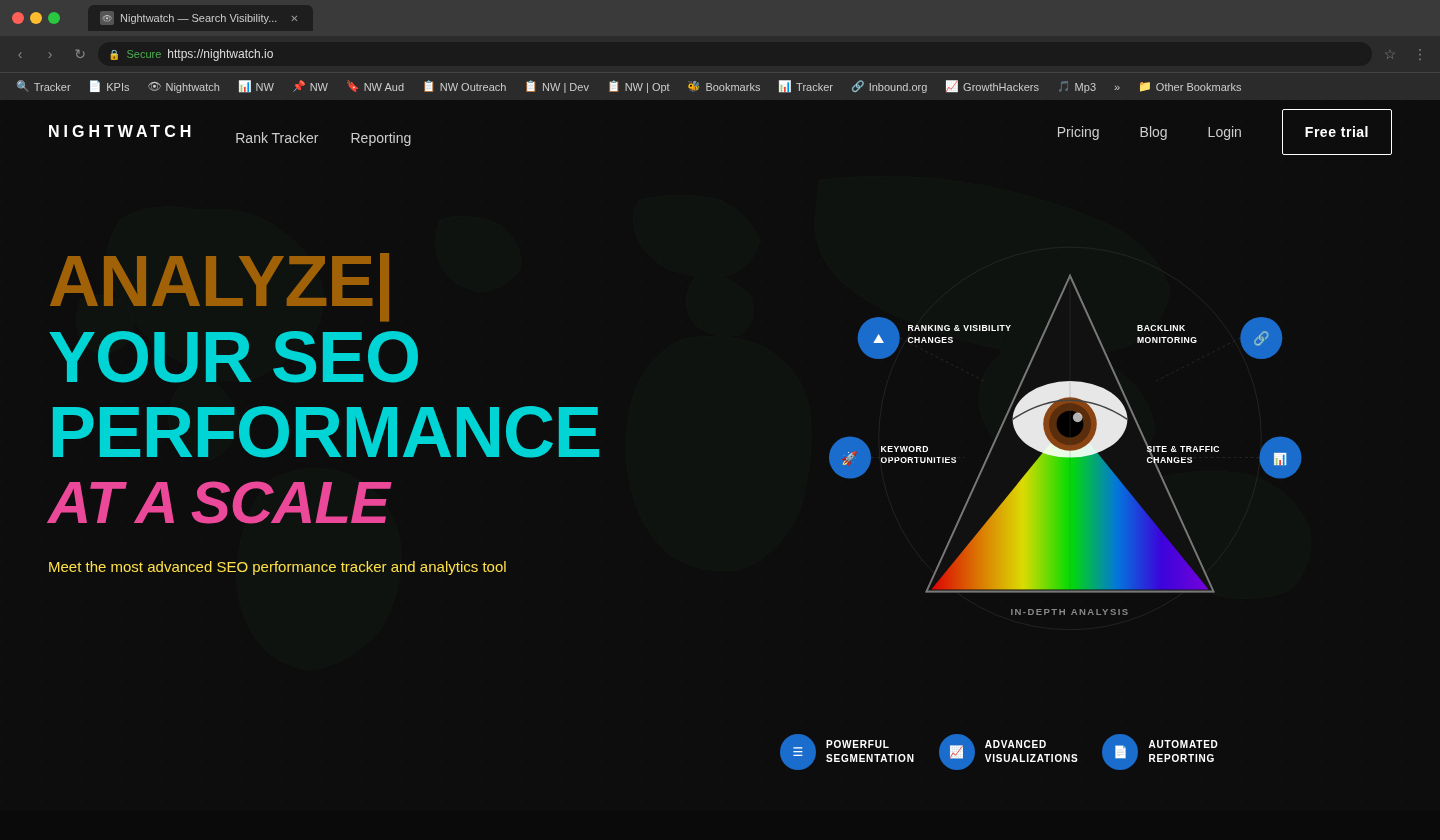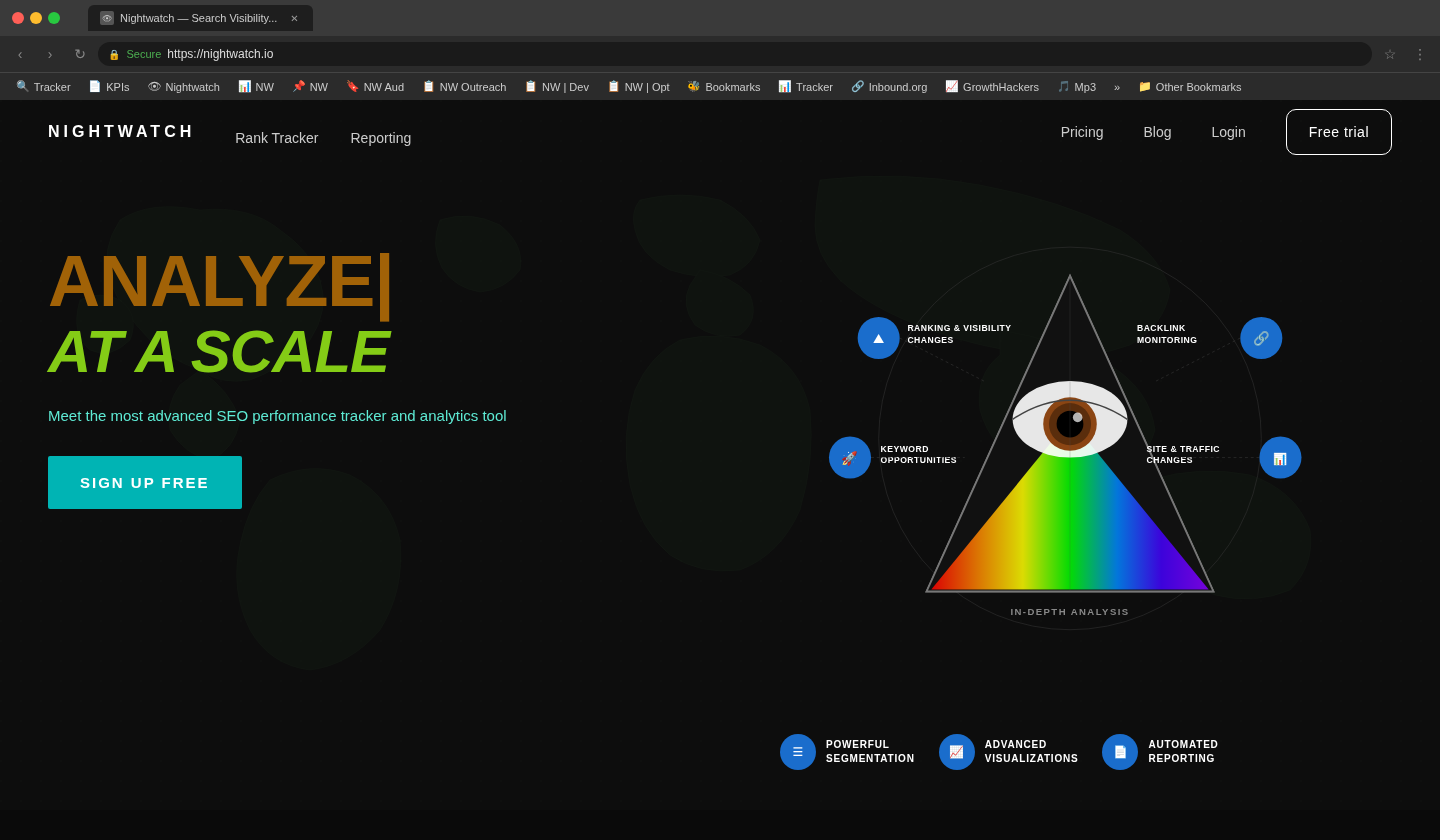--- a/index.html
+++ b/index.html
@@ -210,26 +210,26 @@
     }
 
     .nav-right .nav-link {
       font-size: 14px;
       color: #ccc;
     }
 
     .free-trial-btn {
       padding: 14px 22px;
       border: 1.5px solid #fff;
-      border-radius: 10px;
+      border-radius: 2px;
       font-size: 14px;
       color: #fff;
       background: transparent;
       cursor: pointer;
-      font-weight: 400;
+      font-weight: 700;
       letter-spacing: 0.5px;
     }
 
     
     .hero {
       position: relative;
       z-index: 5;
       padding: 60px 48px 0;
       display: flex;
       align-items: flex-start;
@@ -252,30 +252,30 @@
       color: #a16207;
       display: block;
     }
 
     .hero-headline .line2 {
       color: #00d4d4;
       display: block;
     }
 
     .hero-headline .line3 {
-      color: #84cc16;
+      color: #ec4899;
       font-style: italic;
       font-size: 60px;
       display: block;
     }
 
     .hero-subtitle {
       margin-top: 24px;
       font-size: 15px;
-      color: #5eead4;
+      color: #fde047;
       font-weight: 400;
     }
 
     .signup-btn {
       display: inline-block;
       margin-top: 32px;
       padding: 18px 32px;
       background: #00b4b4;
       color: #fff;
       font-size: 15px;
@@ -488,24 +488,24 @@
       <a class="nav-link">Blog</a>
       <a class="nav-link">Login</a>
       <button class="free-trial-btn">Free trial</button>
     </div>
   </nav>
 
   <div class="hero">
     <div class="hero-text">
       <h1 class="hero-headline">
         <span class="line1">ANALYZE|</span>
+        <span class="line2">YOUR SEO PERFORMANCE</span>
         <span class="line3">AT A SCALE</span>
       </h1>
       <p class="hero-subtitle">Meet the most advanced SEO performance tracker and analytics tool</p>
-      <button class="signup-btn">SIGN UP FREE</button>
     </div>
 
     <div class="diagram-container">
       <svg class="diagram-svg" viewBox="0 0 580 460" xmlns="http://www.w3.org/2000/svg">
 
         <circle cx="290" cy="220" r="200" fill="none" stroke="#333" stroke-width="1" opacity="0.6"></circle>
 
         <polygon points="290,50 140,380 440,380" fill="none" stroke="#888" stroke-width="1.5"></polygon>
 
         <defs>

